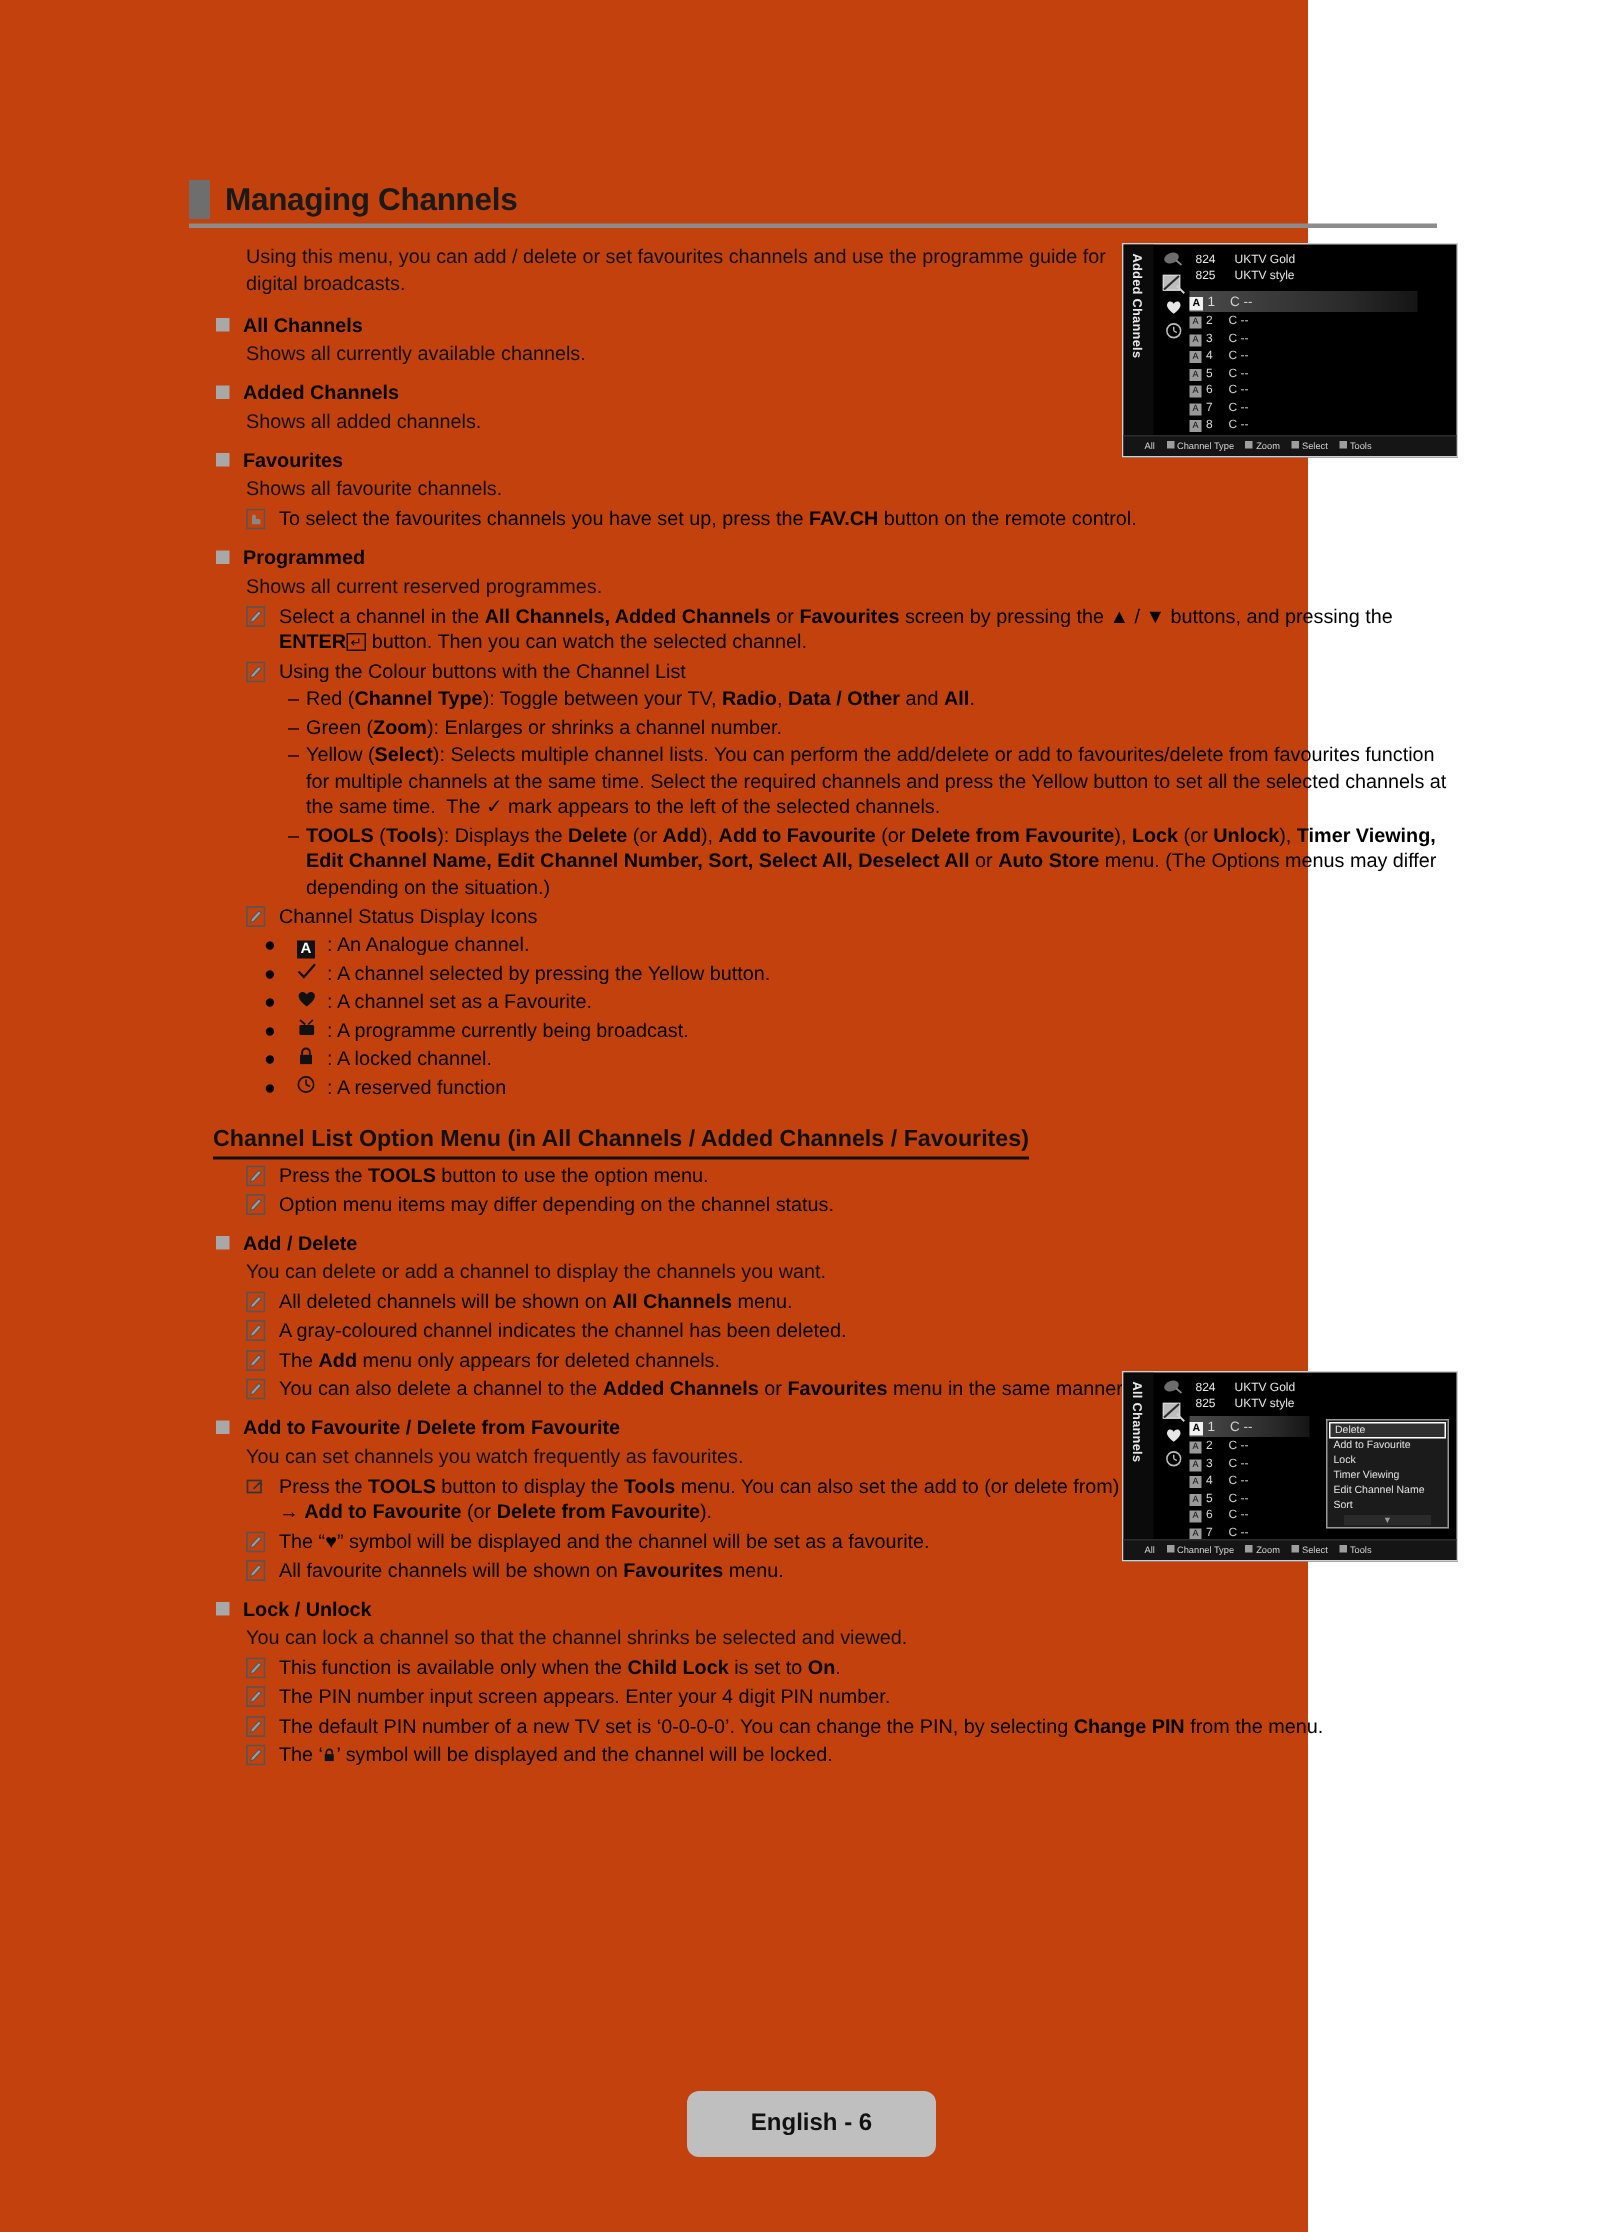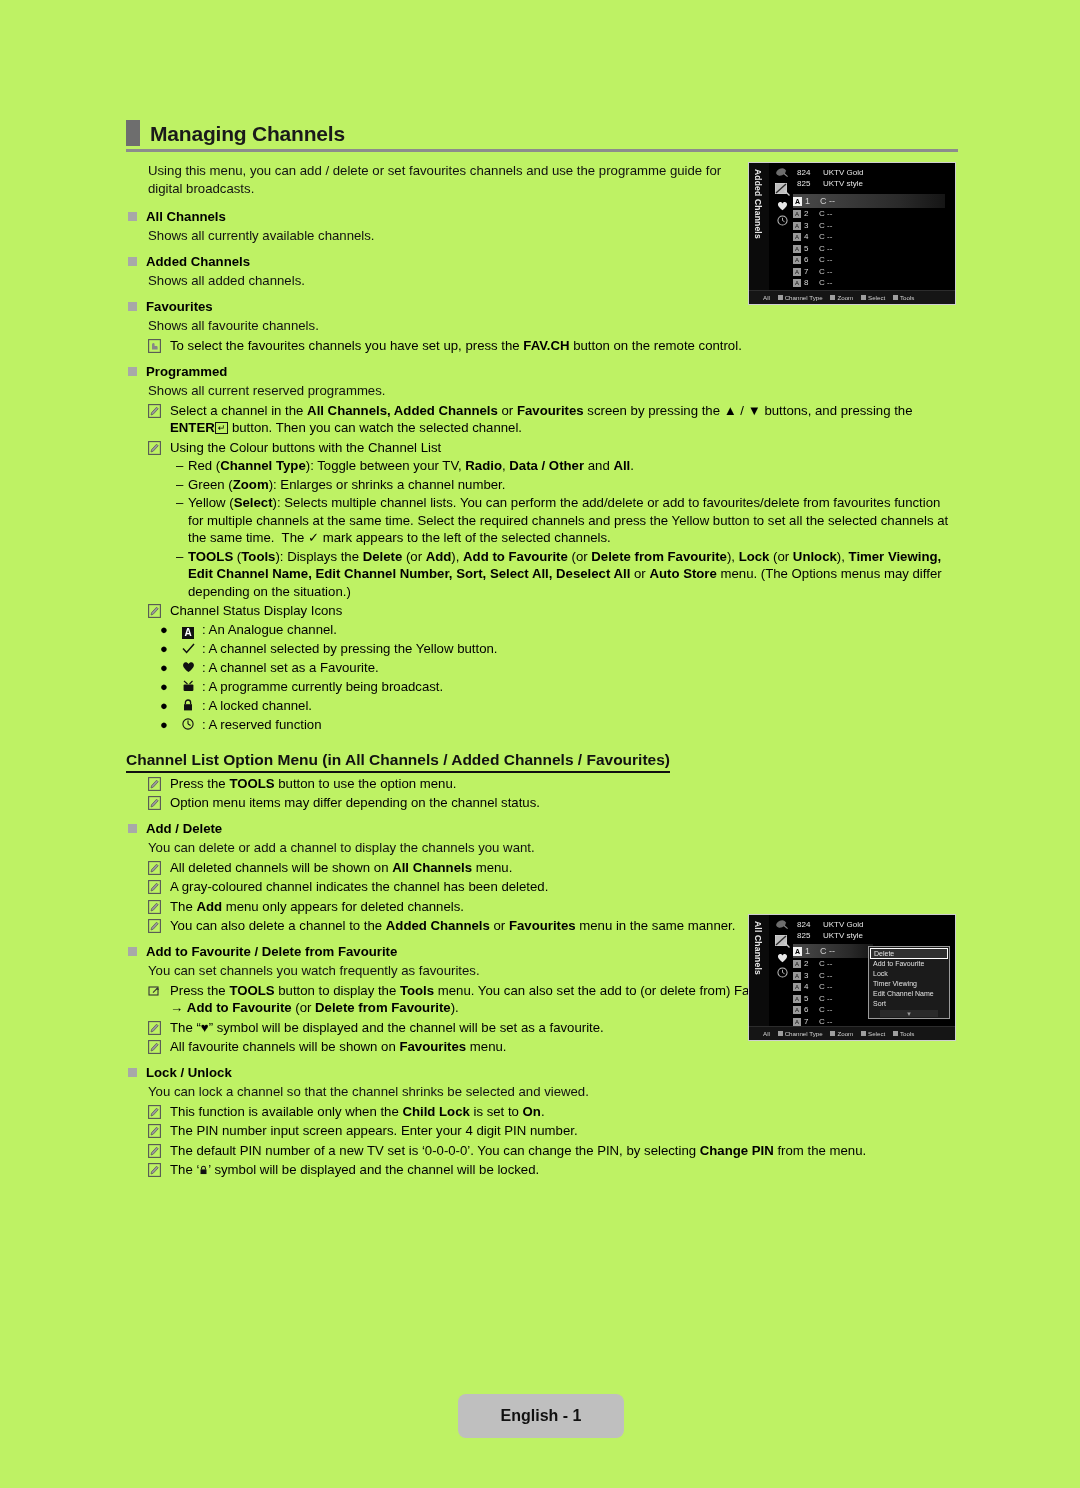--- a/index.html
+++ b/index.html
@@ -11,23 +11,23 @@
     width: 1080px;
     height: 1488px;
     font-family: "Liberation Sans", sans-serif;
     color: #000000;
     position: relative;
     overflow: hidden;
   }
   .page {
     position: absolute;
     left: 0; top: 0;
-    width: 1080px;
+    width: 872px;
     height: 1488px;
-    background: #bef264;
+    background: #c2410c;
   }
 
   
   .title-block {
     position: absolute;
     left: 126px;
     top: 120px;
     width: 832px;
   }
   .title-row {
@@ -52,21 +52,21 @@
     margin-top: 3px;
     margin-left: 0px;
     height: 3px;
     background: #8c8c8c;
     width: 832px;
   }
 
   
   .body-col {
     position: absolute;
-    left: 148px;
+    left: 164px;
     top: 162px;
     width: 810px;
   }
   .p {
     font-size: 13.2px;
     line-height: 17.5px;
     margin: 0 0 2px 0;
     color: #111;
   }
   .intro {
@@ -202,20 +202,21 @@
     vertical-align: 1px;
   }
 
   
   .tv {
     position: absolute;
     background: #000;
     border: 1px solid #cfcfcf;
     overflow: hidden;
     font-family: "Liberation Sans", sans-serif;
+    padding-left: 16px;
   }
   #tv-added { left: 748px; top: 162px; width: 206px; height: 141px; }
   #tv-all   { left: 748px; top: 914px; width: 206px; height: 125px; }
 
   .tv-sidebar {
     position: absolute;
     left: 0; top: 0;
     width: 20px;
     height: 100%;
     background: #0b0b0b;
@@ -781,15 +782,15 @@
 
     <div class="tv-bottombar">
       <span class="bb" style="margin-left:14px">All</span>
       <span class="bb"><span class="chip"></span><span>Channel Type</span></span>
       <span class="bb"><span class="chip"></span><span>Zoom</span></span>
       <span class="bb"><span class="chip"></span><span>Select</span></span>
       <span class="bb"><span class="chip"></span><span>Tools</span></span>
     </div>
   </div>
 
-  <div class="footer">English - 1</div>
+  <div class="footer">English - 6</div>
 
 </div>
 
 </body></html>

